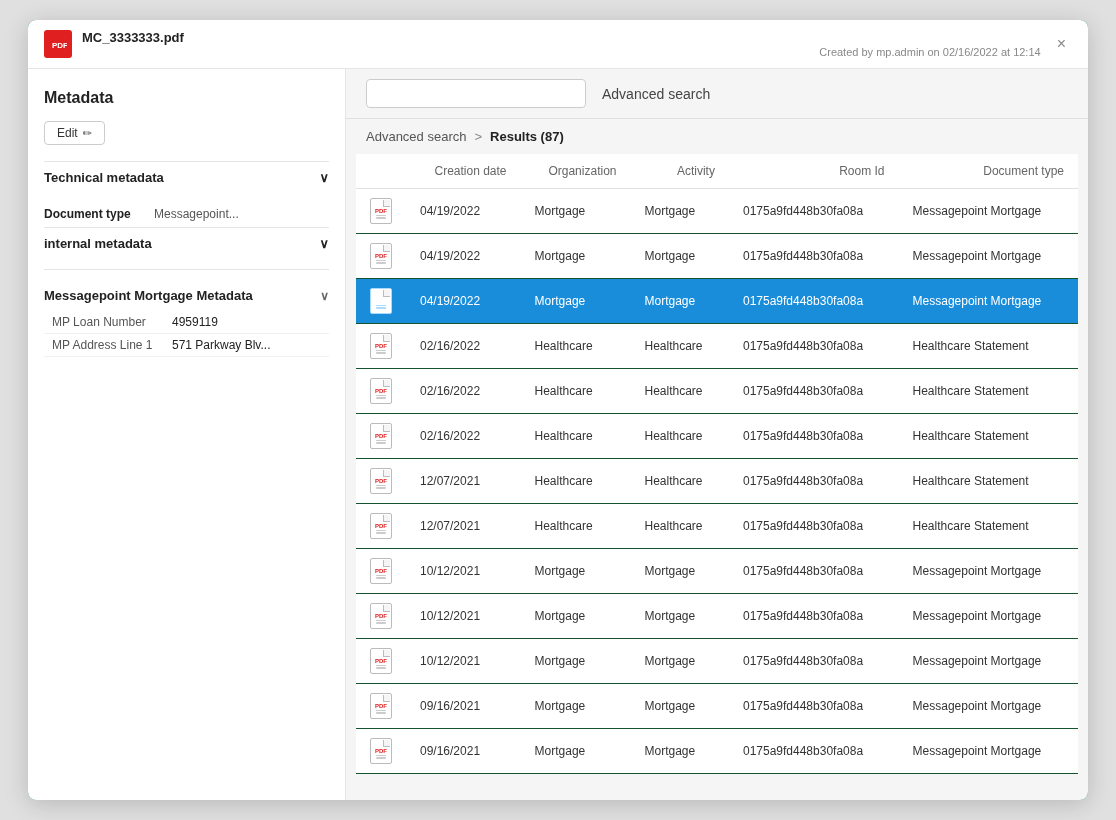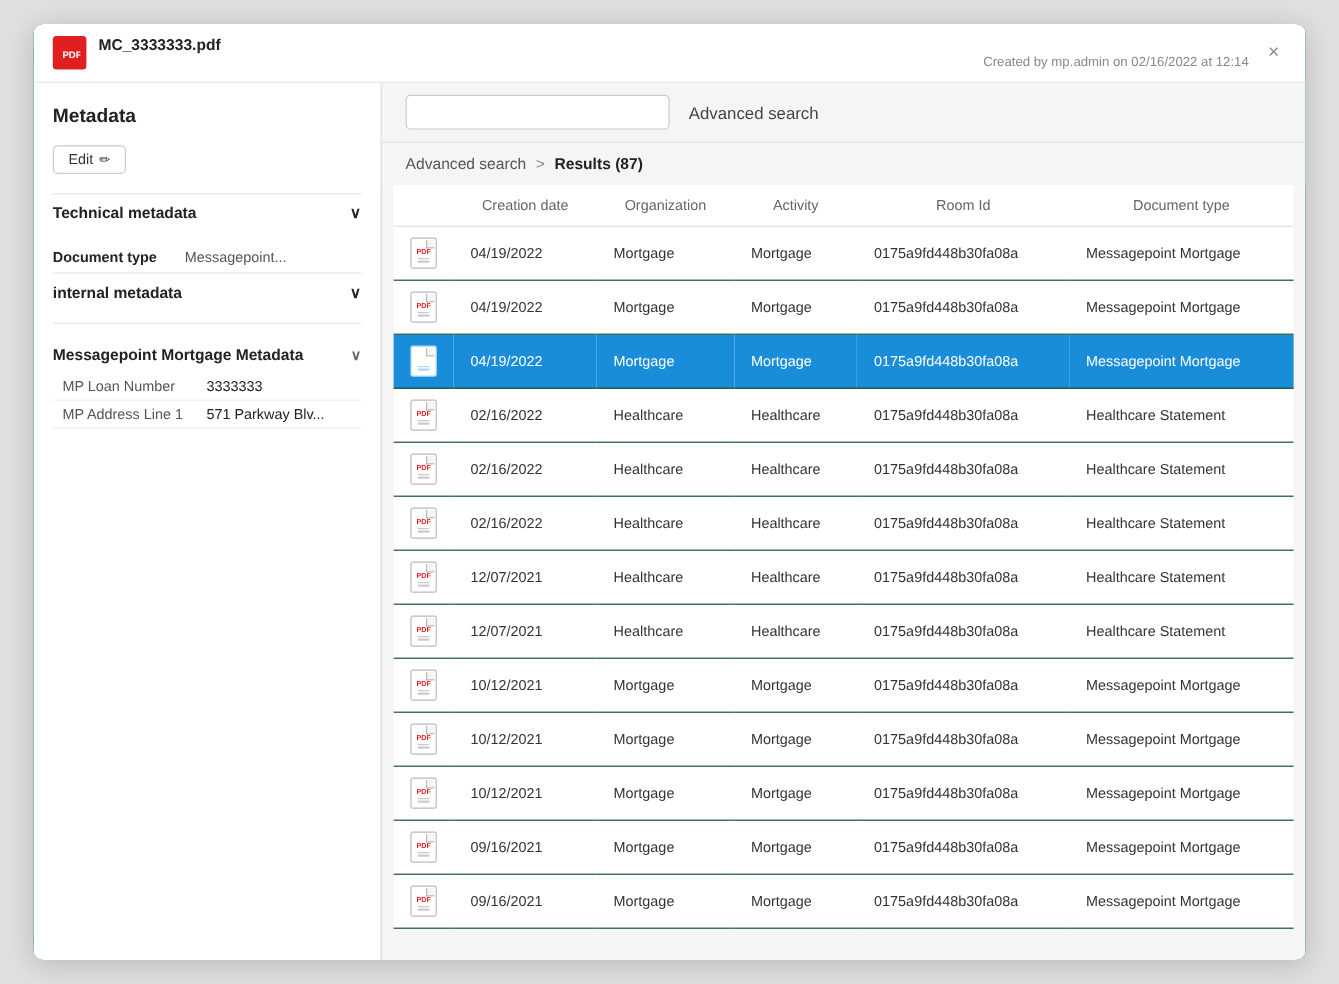--- a/index.html
+++ b/index.html
@@ -62,21 +62,21 @@
       padding: 2px 6px;
       border: none;
       background: none;
     }
     .main-body {
       display: flex;
       flex: 1;
     }
     
     .left-panel {
-      width: 290px;
+      width: 318px;
       flex-shrink: 0;
       border-right: 1px solid #e5e5e5;
       padding: 20px 16px;
       background: #fff;
       overflow-y: auto;
     }
     .section-title {
       font-size: 16px;
       font-weight: 700;
       color: #222;
@@ -220,21 +220,21 @@
     }
     table {
       width: 100%;
       border-collapse: collapse;
       background: #fff;
     }
     thead tr {
       background: #fff;
     }
     thead th {
-      text-align: center;
+      text-align: right;
       padding: 10px 14px;
       font-size: 12px;
       font-weight: 500;
       color: #666;
       border-bottom: 1px solid #e0e0e0;
     }
     thead th:first-child {
       width: 40px;
     }
     tbody tr {
@@ -358,21 +358,21 @@
 
       <div class="mp-section">
         <div class="mp-section-header">
           <span>Messagepoint Mortgage Metadata</span>
           <span class="chevron">∨</span>
         </div>
         <div class="mp-meta-rows">
 
         <div class="mp-meta-row">
               <span class="mp-meta-label">MP Loan Number</span>
-              <span class="mp-meta-value">3333333</span>
+              <span class="mp-meta-value">4959119</span>
             </div>
             <div class="mp-meta-row">
               <span class="mp-meta-label">MP Address Line 1</span>
               <span class="mp-meta-value">571 Parkway Blv...</span>
             </div>
           </div>
       </div>
     </div>
 
     <div class="right-panel">

